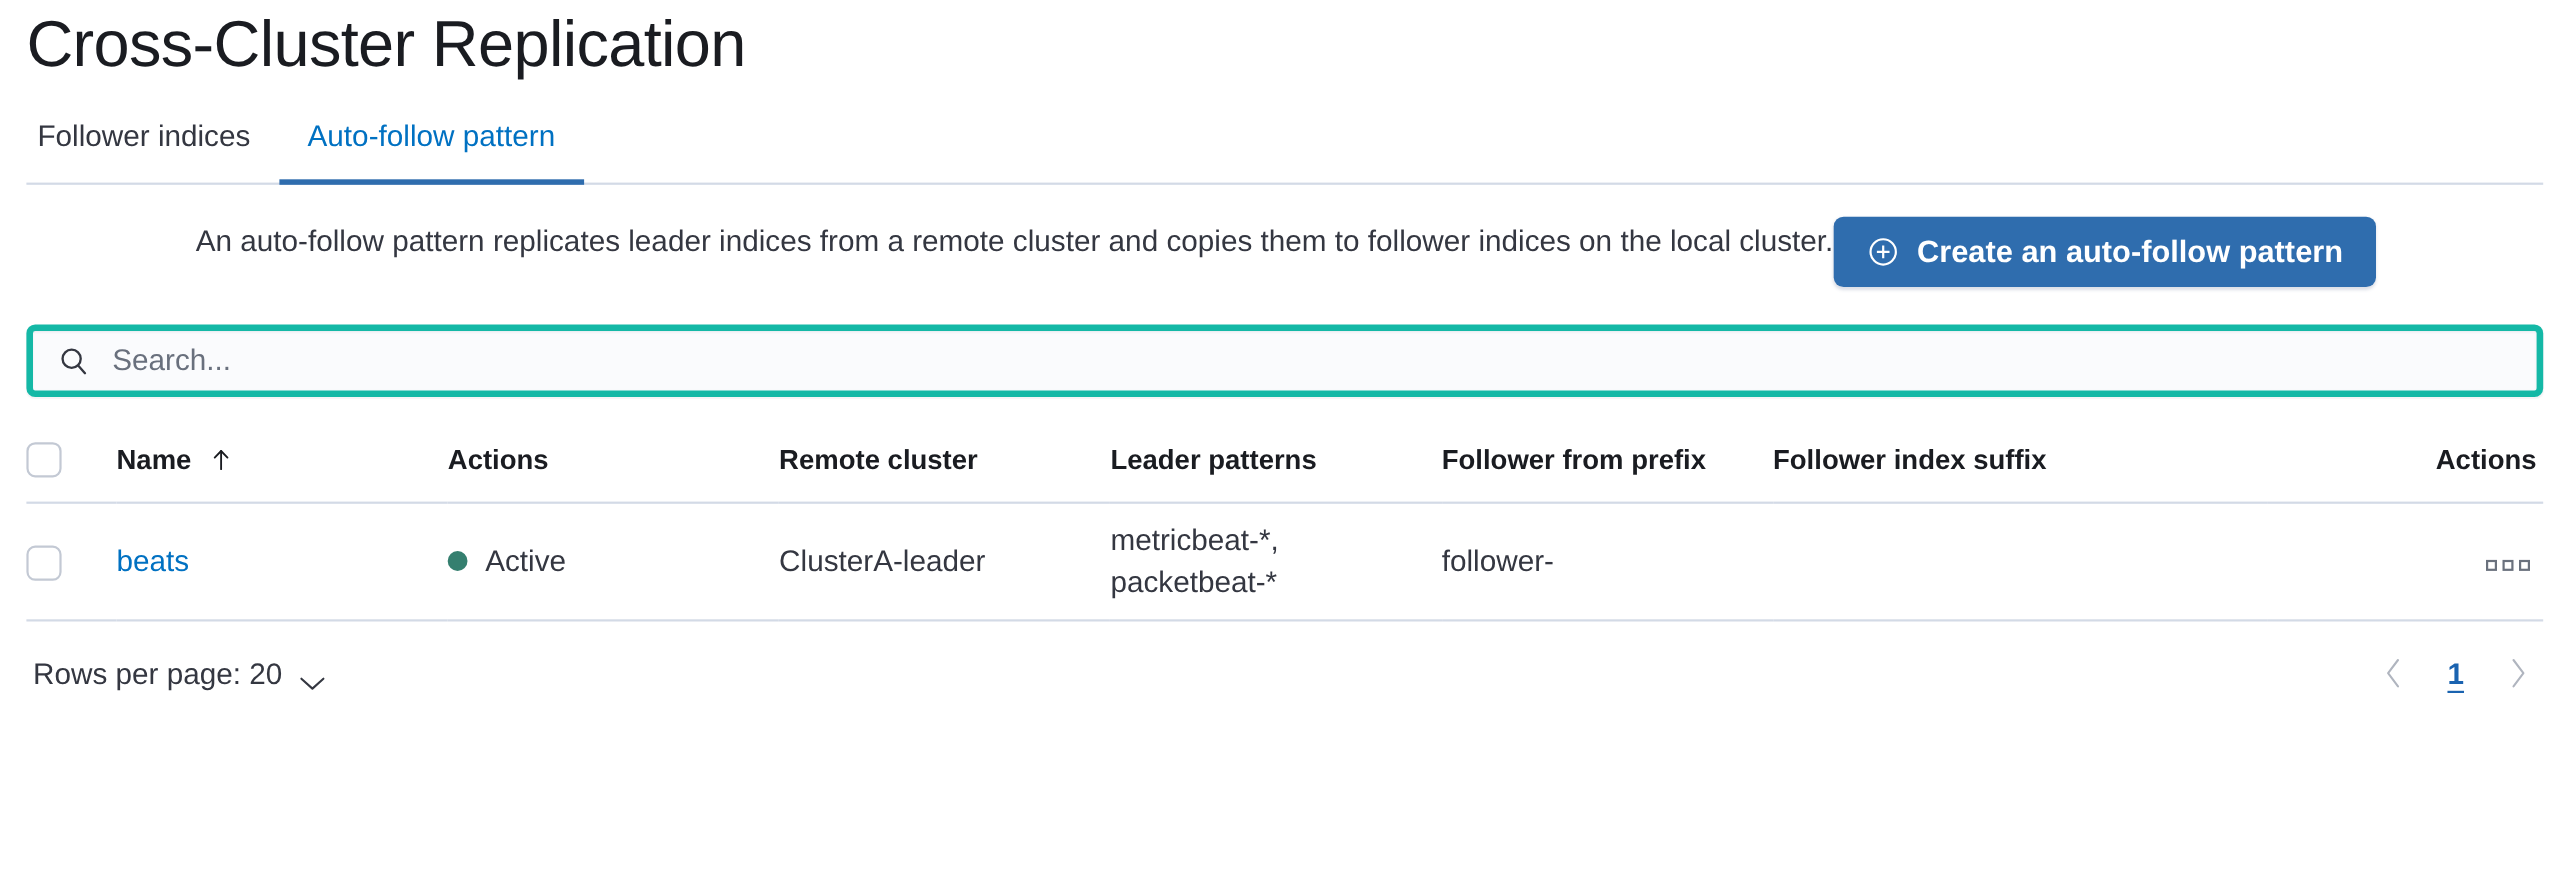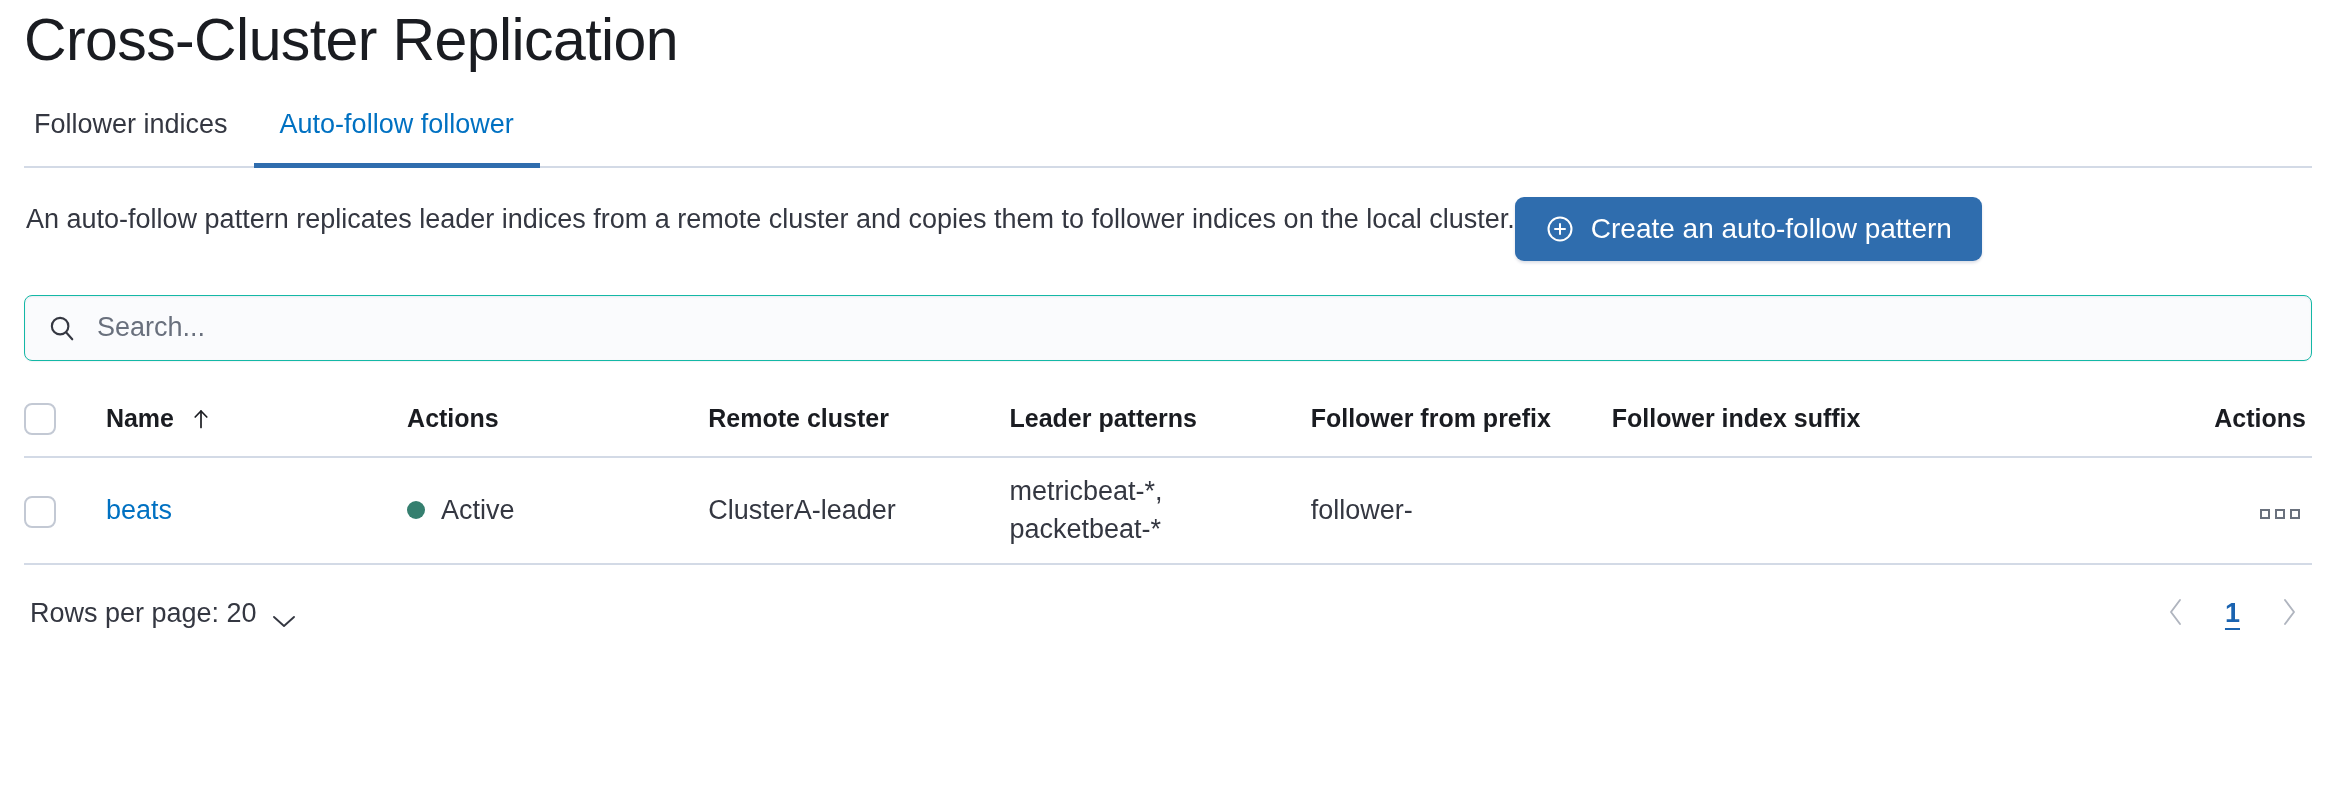--- a/index.html
+++ b/index.html
@@ -58,60 +58,60 @@
     left: 0; right: 0;
     bottom: -2px;
     height: 5px;
     background: #2f6dae;
   }
 
   
   .intro {
     display: flex;
     align-items: flex-start;
-    justify-content: flex-start;
+    justify-content: center;
     margin-top: 32px;
     padding-left: 2px;
   }
   .intro-text {
     font-size: 27px;
     line-height: 1.46;
     color: #343741;
     max-width: 1695px;
   }
   .create-btn {
     flex: 0 0 auto;
     display: inline-flex;
     align-items: center;
     gap: 16px;
     background: #2f6dae;
     color: #ffffff;
     border: none;
     border-radius: 9px;
     padding: 16px 30px;
     font-size: 28px;
-    font-weight: 400;
+    font-weight: 700;
     font-family: inherit;
     cursor: pointer;
     white-space: nowrap;
     margin-top: -3px;
     box-shadow: 0 2px 3px rgba(60,80,120,0.18);
   }
   .create-btn .plus-circle {
     width: 30px; height: 30px;
     display: inline-block;
     flex: 0 0 auto;
   }
 
   
   .search-wrap {
     margin-top: 34px;
     height: 66px;
     background: #fafbfd;
-    border: 1px solid #14b8a6;
+    border: 6px solid #14b8a6;
     border-radius: 8px;
     display: flex;
     align-items: center;
     padding: 0 22px;
     box-shadow: 0 1px 2px rgba(110,120,145,0.12) inset, 0 1px 1px rgba(110,120,145,0.08);
   }
   .search-icon { width: 30px; height: 30px; flex: 0 0 auto; margin-right: 20px; }
   .search-input {
     flex: 1 1 auto;
     border: none;
@@ -244,21 +244,21 @@
 </style>
 </head>
 <body>
 
 <div class="page">
 
   <h1 class="page-title">Cross-Cluster Replication</h1>
 
   <div class="tabs">
     <button class="tab">Follower indices</button>
-    <button class="tab active">Auto-follow follower</button>
+    <button class="tab active">Auto-follow pattern</button>
   </div>
 
   <div class="intro">
     <p class="intro-text">An auto-follow pattern replicates leader indices from a remote cluster and copies them to follower indices on the local cluster.</p>
 
     <button class="create-btn">
       <span class="plus-circle">
         <svg viewBox="0 0 24 24" width="30" height="30" fill="none" stroke="#ffffff" stroke-width="1.6">
           <circle cx="12" cy="12" r="9.2"></circle>
           <line x1="12" y1="7.4" x2="12" y2="16.6"></line>

